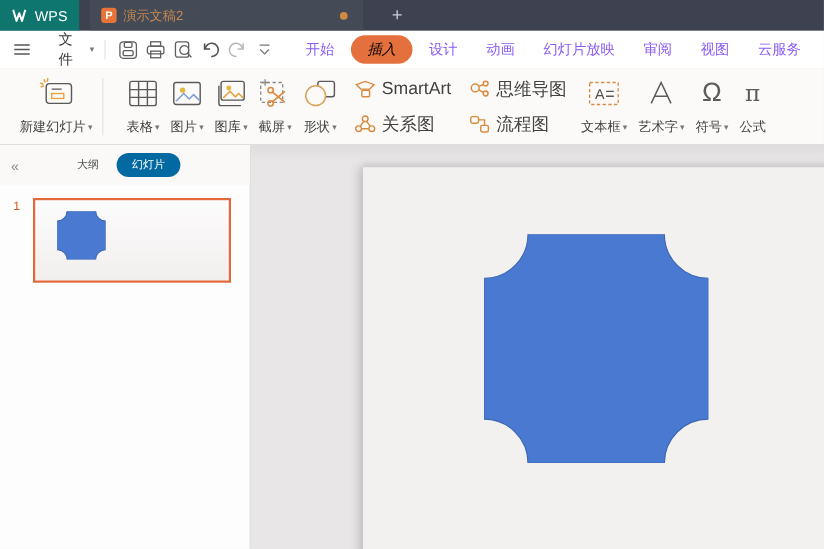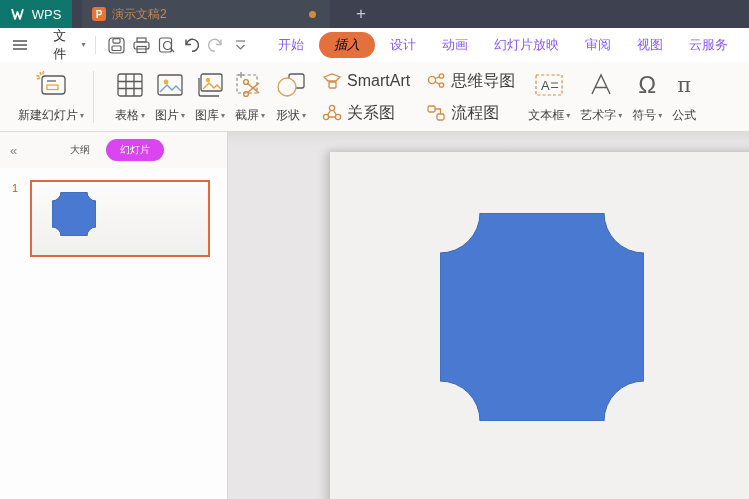--- a/index.html
+++ b/index.html
@@ -52,21 +52,21 @@
 
   
   .main { flex:1; display:flex; min-height:0; }
   .left-panel { width:228px; background:#fdfdfd; border-right:1px solid #d9d7d6;
     display:flex; flex-direction:column; }
   .panel-header { height:36px; background:#faf9f8; display:flex; align-items:center;
     padding:0 10px; flex:0 0 auto; }
   .collapse { color:#8a8a8a; font-size:13px; }
   .panel-tabs { flex:1; display:flex; align-items:center; justify-content:center; gap:16px; }
   .ptab { font-size:10px; color:#555; }
-  .ptab.pill { background:#d946ef; color:#fff; padding:4px 14px; border-radius:13px; }
+  .ptab.pill { background:#0369a1; color:#fff; padding:4px 14px; border-radius:13px; }
   .thumb-list { padding-top:12px; display:flex; }
   .thumb-num { width:30px; text-align:center; color:#d4571e; font-size:11px; padding-top:2px; }
   .thumb-box { width:180px; height:77px; border:2px solid #e2683b;
     background:linear-gradient(#fdfcfc,#f1efee); position:relative; }
   .thumb-shape { position:absolute; left:20px; top:10px; }
 
   .canvas { flex:1; position:relative; overflow:hidden;
     background:linear-gradient(#dedcdc,#e8e6e6 14px); }
   .slide { position:absolute; left:102px; top:20px; width:800px; height:600px;
     background:#f2f1f0; box-shadow:-5px 0 9px rgba(0,0,0,.12), -1px -3px 7px rgba(0,0,0,.08); }

